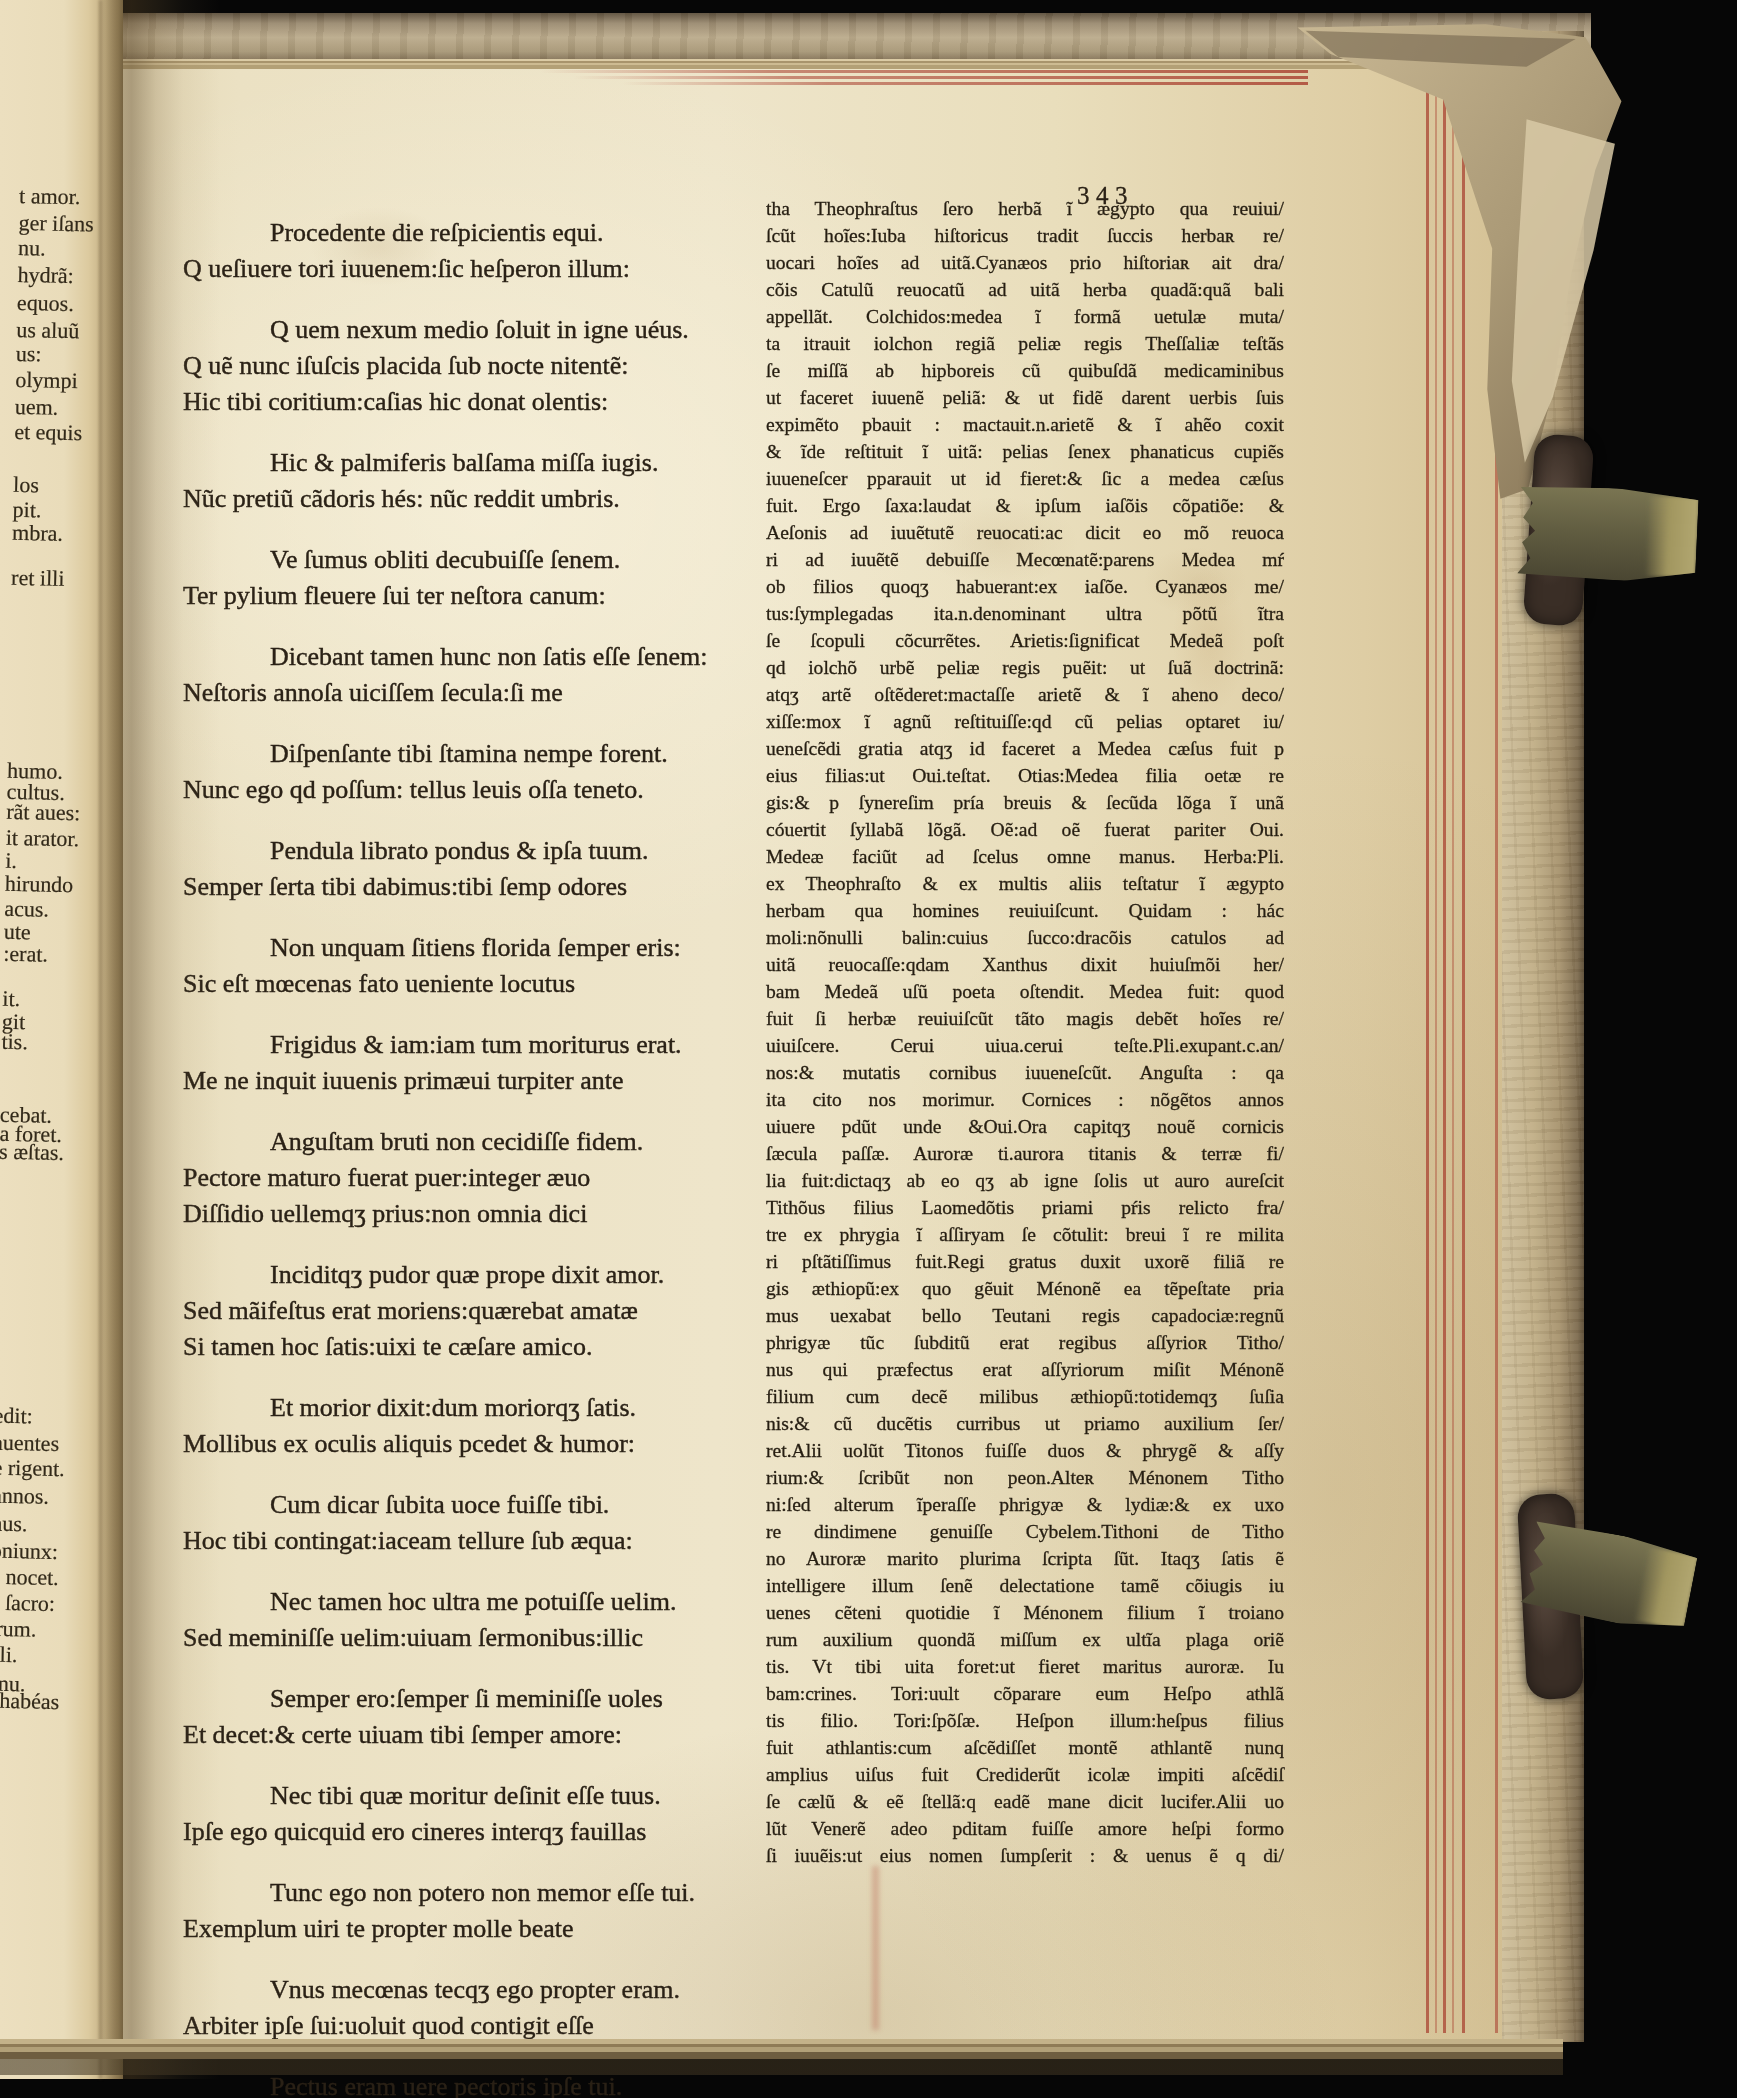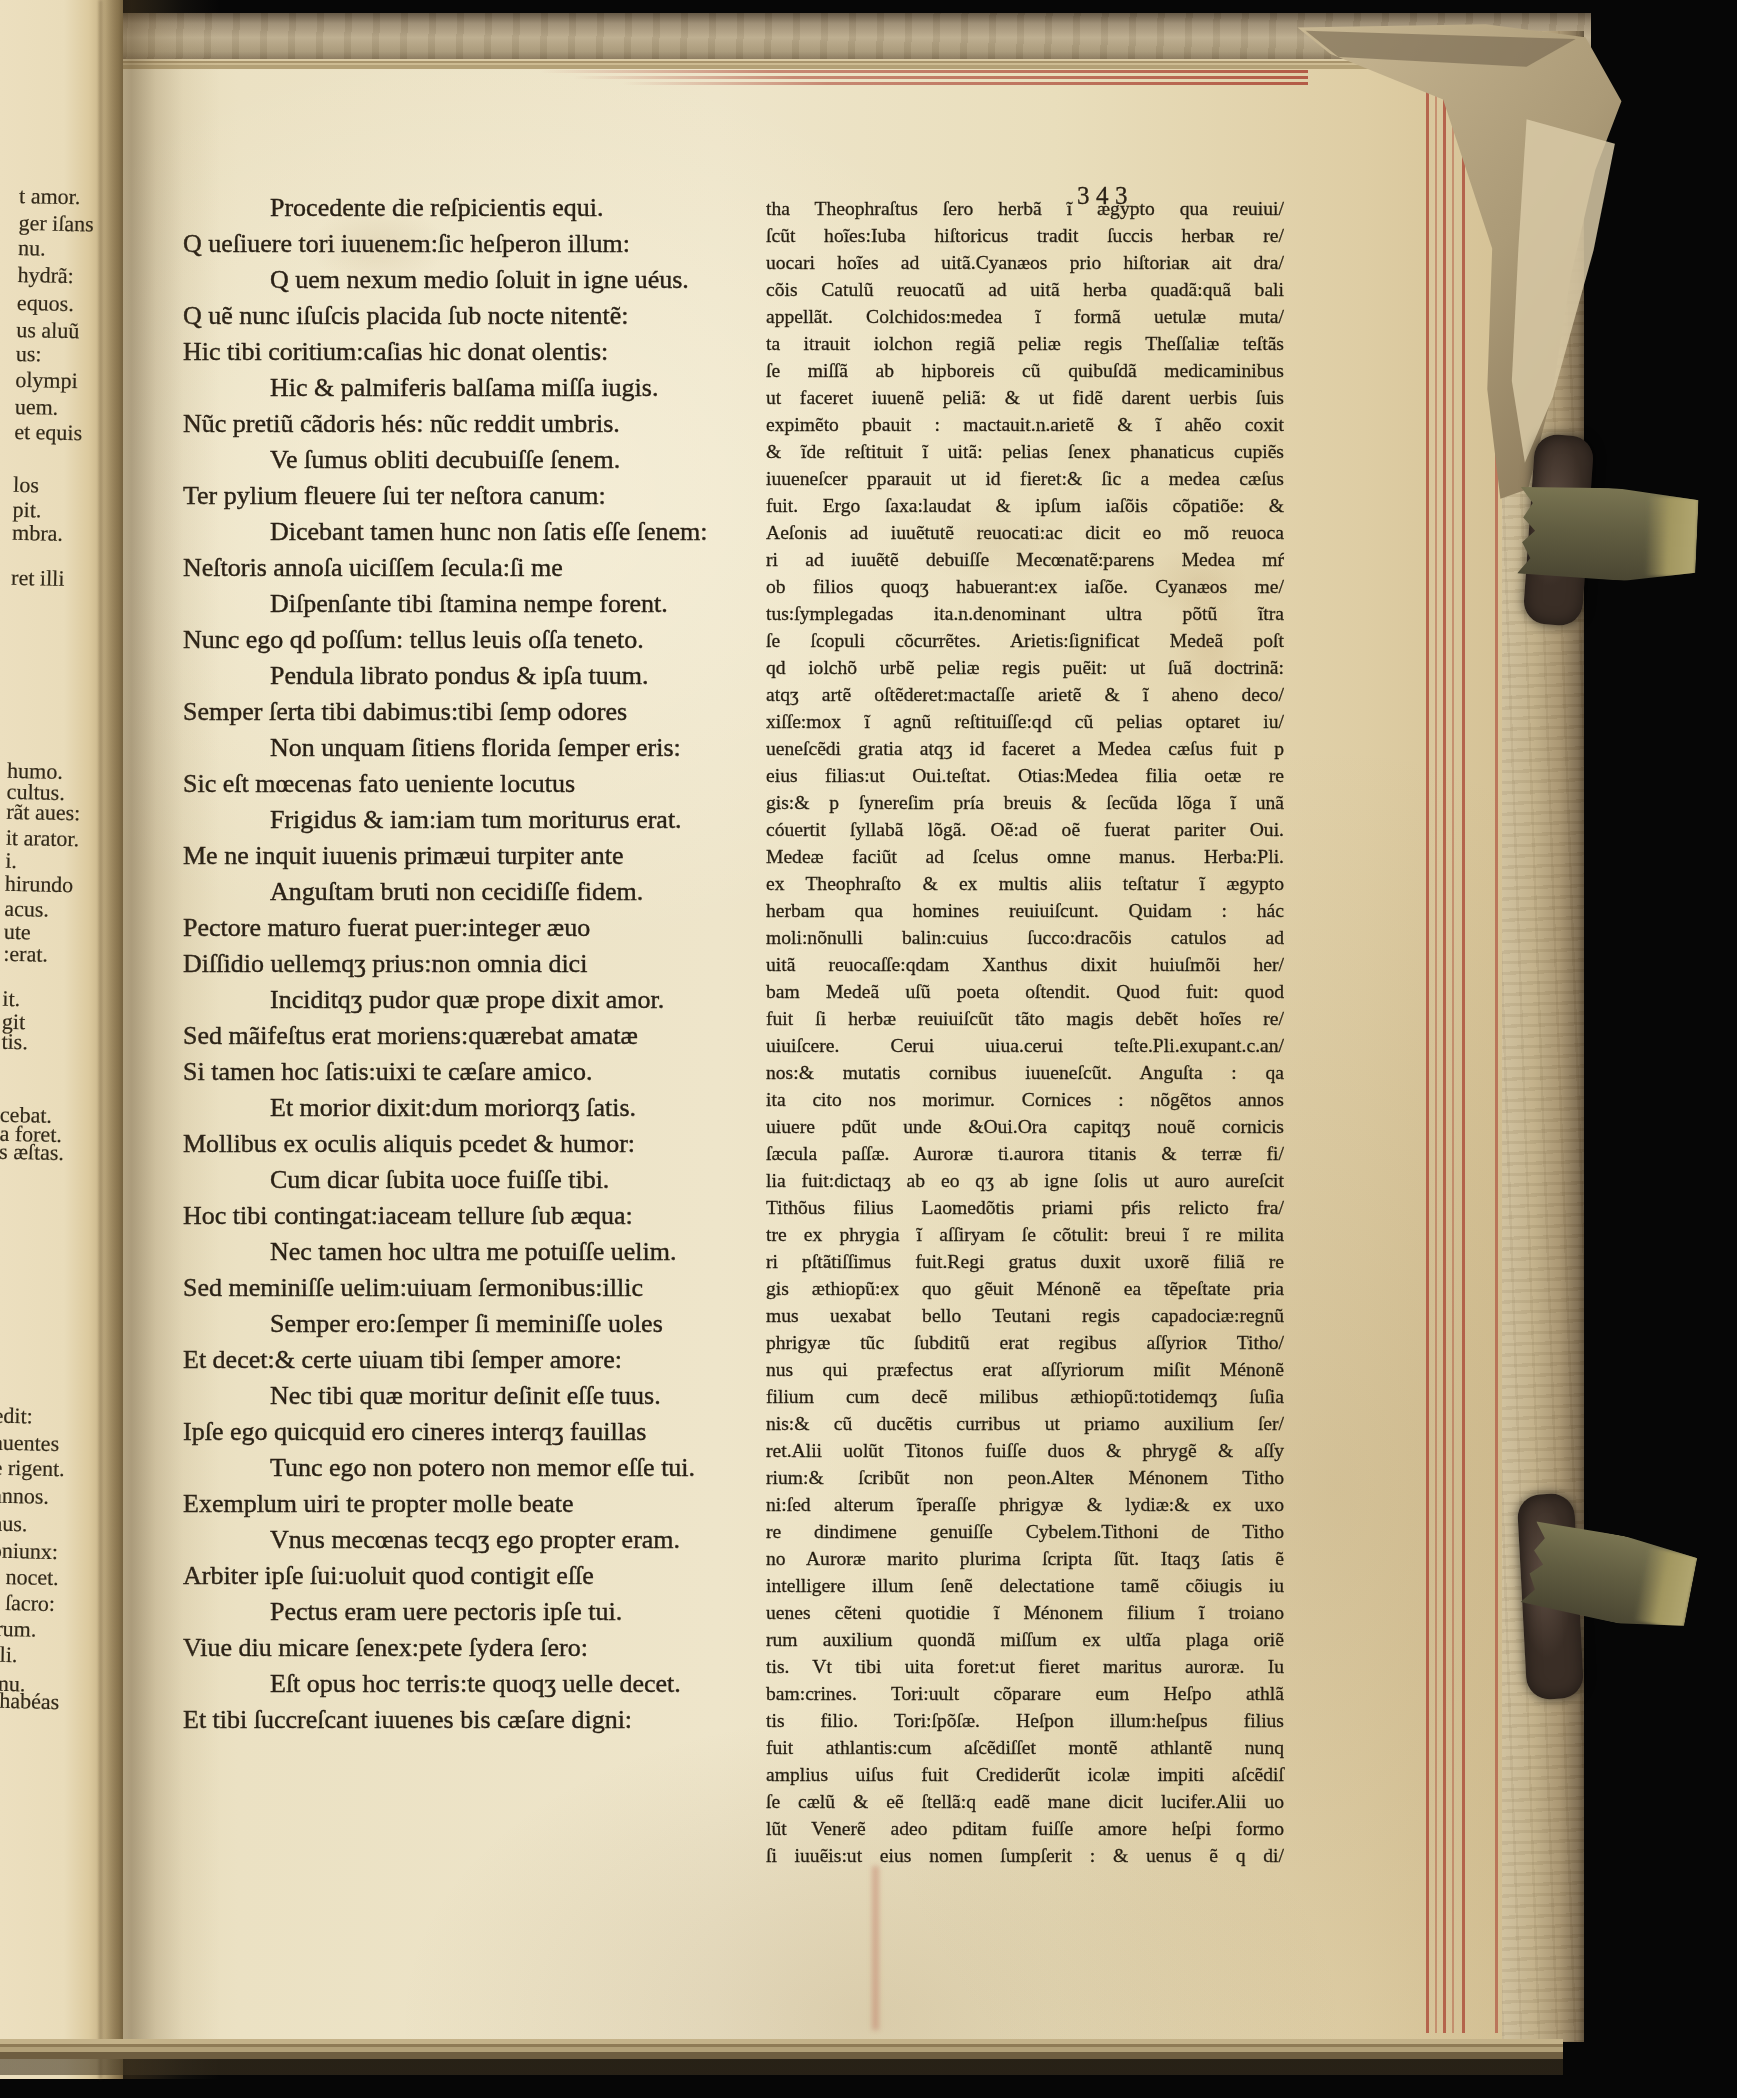--- a/index.html
+++ b/index.html
@@ -67,21 +67,21 @@
     clip-path:polygon(0% 3%,54% 0%,100% 9%,100% 88%,60% 100%,0% 97%,7% 80%,2% 63%,9% 50%,2% 36%,7% 20%);
     box-shadow:0 4.9px 14.7px rgba(0,0,0,.6);}
   .metal .tip{position:absolute;right:0;top:7%;width:51px;height:86%;
     background:linear-gradient(90deg,rgba(176,166,110,0) 0%,#a1965f 45%,#b2a771 100%);filter:blur(1.6px);}
 
   
   .pagenum{position:absolute;left:1077px;top:182px;font-size:25px;letter-spacing:6.5px;color:#2a2116;
     -webkit-text-stroke:0.3px #2a2116;}
   .verse{position:absolute;left:183px;top:190px;width:573px;color:#2a2116;}
   .vline{height:36px;line-height:36px;font-size:26px;white-space:nowrap;-webkit-text-stroke:0.4px #2a2116;}
-  .vline.ind{padding-left:87px;}
+  .vline.ind{padding-left:87px;margin-top:25px;}
   .comm{position:absolute;left:766px;top:195px;width:518px;color:#261e12;}
   .cline{height:27px;line-height:27px;font-size:19.6px;white-space:nowrap;
     text-align:justify;text-align-last:justify;-webkit-text-stroke:0.3px #261e12;}
 </style>
 </head>
 <body>
 
 <div class="scene">
 
   <div class="vellum-top"></div>
@@ -171,21 +171,21 @@
       <div class="cline">xiſſe:mox ĩ agnũ reſtituiſſe:qd cũ pelias optaret iu/</div>
       <div class="cline">ueneſcẽdi gratia atqʒ id faceret a Medea cæſus fuit p</div>
       <div class="cline">eius filias:ut Oui.teſtat. Otias:Medea filia oetæ re</div>
       <div class="cline">gis:&amp; p ſynereſim pría breuis &amp; ſecũda lõga ĩ unã</div>
       <div class="cline">cóuertit ſyllabã lõgã. Oẽ:ad oẽ fuerat pariter Oui.</div>
       <div class="cline">Medeæ faciũt ad ſcelus omne manus. Herba:Pli.</div>
       <div class="cline">ex Theophraſto &amp; ex multis aliis teſtatur ĩ ægypto</div>
       <div class="cline">herbam qua homines reuiuiſcunt. Quidam : hác</div>
       <div class="cline">moli:nõnulli balin:cuius ſucco:dracõis catulos ad</div>
       <div class="cline">uitã reuocaſſe:qdam Xanthus dixit huiuſmõi her/</div>
-      <div class="cline">bam Medeã uſũ poeta oſtendit. Quod fuit: quod</div>
+      <div class="cline">bam Medeã uſũ poeta oſtendit. Medea fuit: quod</div>
       <div class="cline">fuit ſi herbæ reuiuiſcũt tãto magis debẽt hoĩes re/</div>
       <div class="cline">uiuiſcere. Cerui uiua.cerui teſte.Pli.exupant.c.an/</div>
       <div class="cline">nos:&amp; mutatis cornibus iuueneſcũt. Anguſta : qa</div>
       <div class="cline">ita cito nos morimur. Cornices : nõgẽtos annos</div>
       <div class="cline">uiuere pdũt unde &amp;Oui.Ora capitqʒ nouẽ cornicis</div>
       <div class="cline">ſæcula paſſæ. Auroræ ti.aurora titanis &amp; terræ fi/</div>
       <div class="cline">lia fuit:dictaqʒ ab eo qʒ ab igne ſolis ut auro aureſcit</div>
       <div class="cline">Tithõus filius Laomedõtis priami pŕis relicto fra/</div>
       <div class="cline">tre ex phrygia ĩ aſſiryam ſe cõtulit: breui ĩ re milita</div>
       <div class="cline">ri pſtãtiſſimus fuit.Regi gratus duxit uxorẽ filiã re</div>

